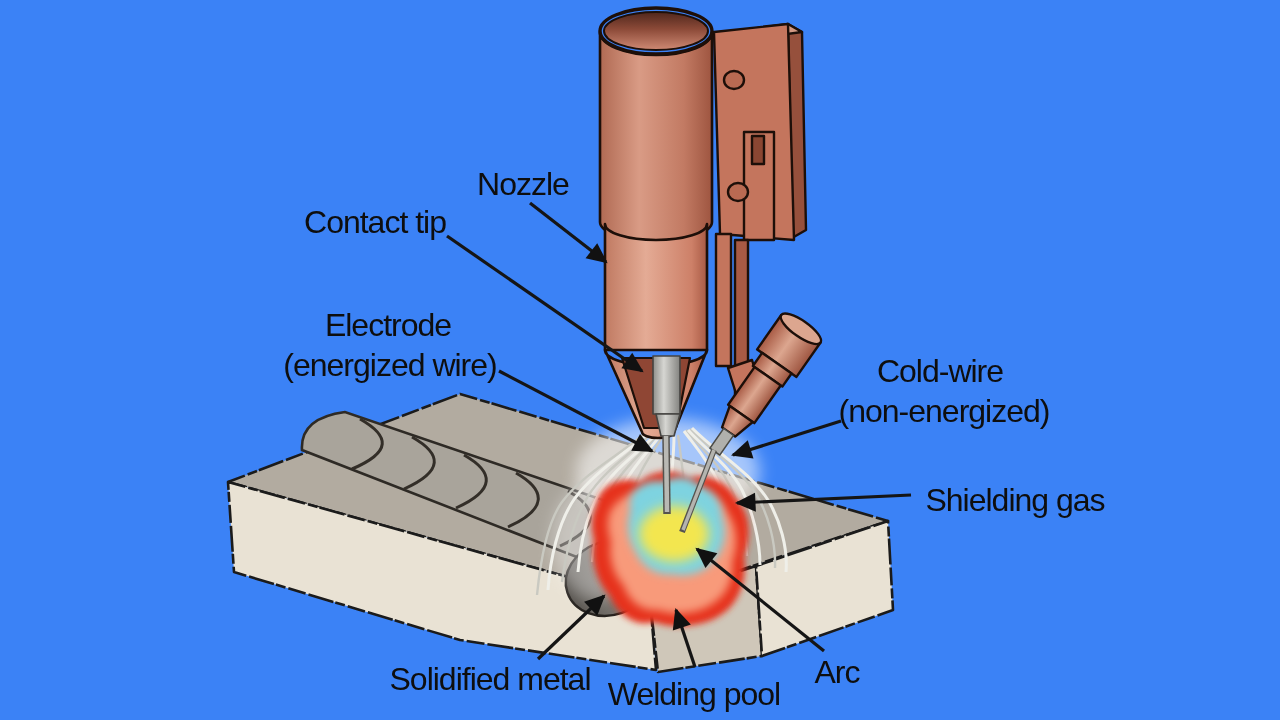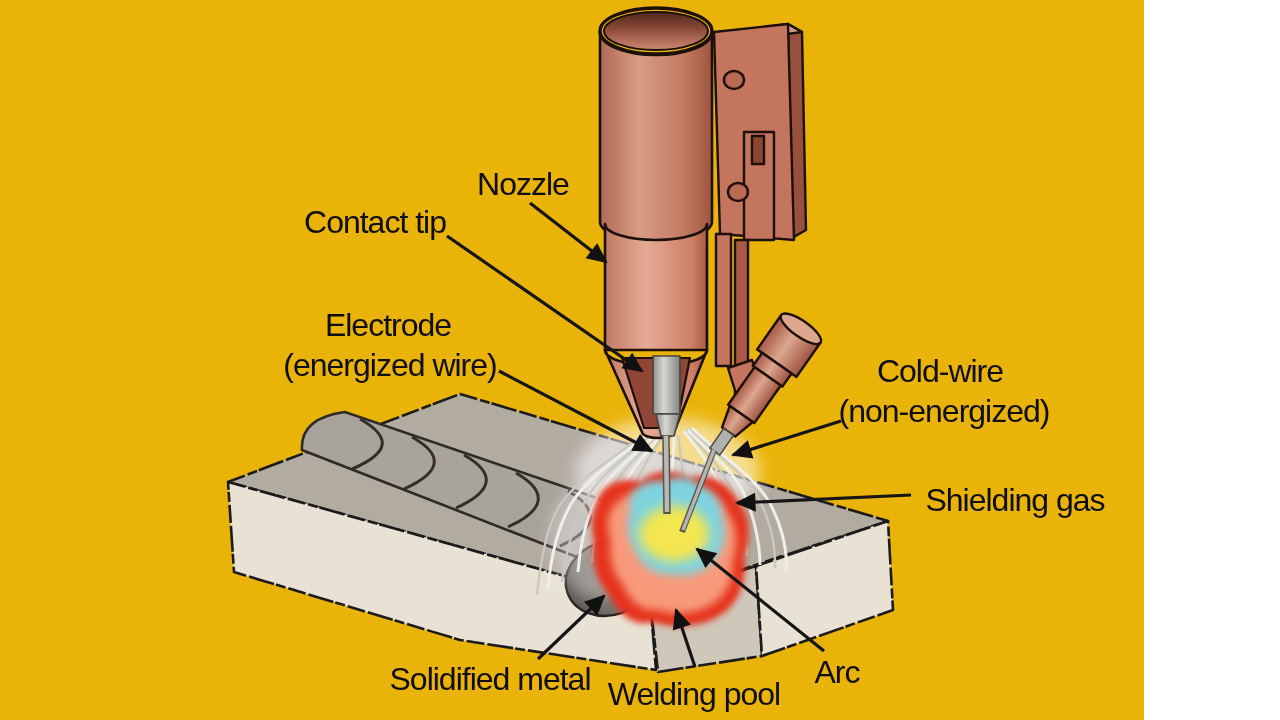--- a/index.html
+++ b/index.html
@@ -1,16 +1,16 @@
 <!DOCTYPE html>
 <html><head>
 <meta charset="utf-8">
 <style>
   html,body{margin:0;padding:0;background:#ffffff;}
-  #canvas{position:relative;width:1144px;height:720px;background:#eab308;overflow:hidden;
+  #canvas{position:relative;width:1280px;height:720px;background:#3b82f6;overflow:hidden;
           font-family:"Liberation Sans", sans-serif;}
   svg{display:block;}
   text.lbl{font-family:"Liberation Sans", sans-serif;font-size:32px;letter-spacing:-1px;
            fill:#0e0e0e;text-anchor:middle;}
 </style>
 </head>
 <body>
 
 <div id="canvas">
 <svg width="1280" height="720" viewBox="0 0 1280 720">

